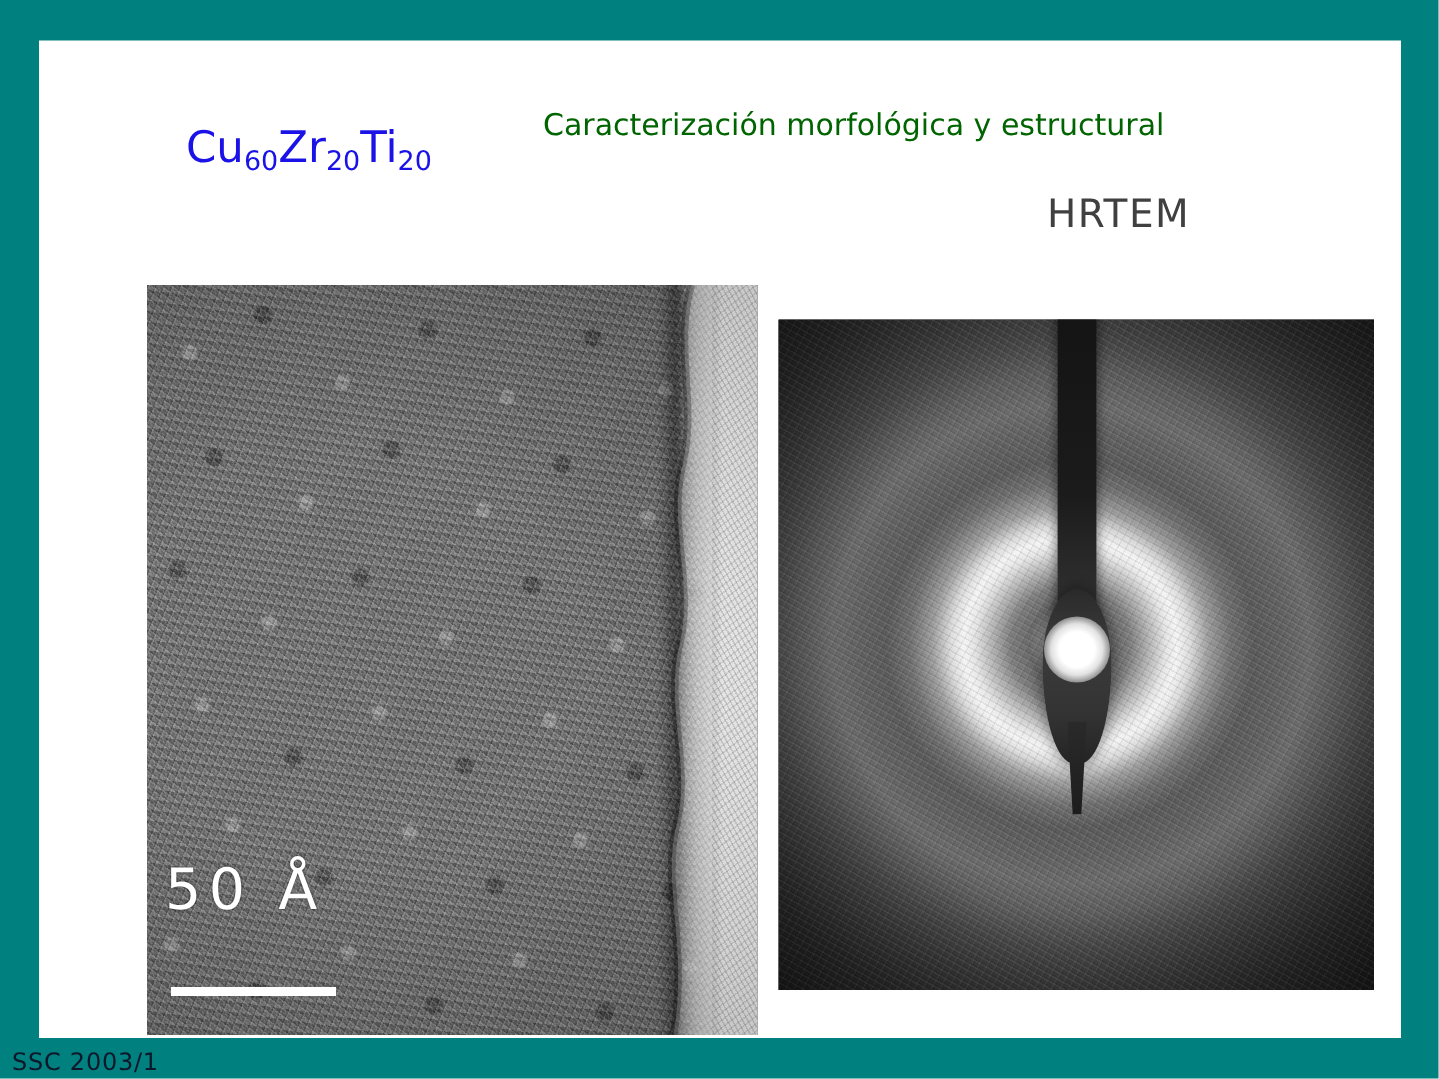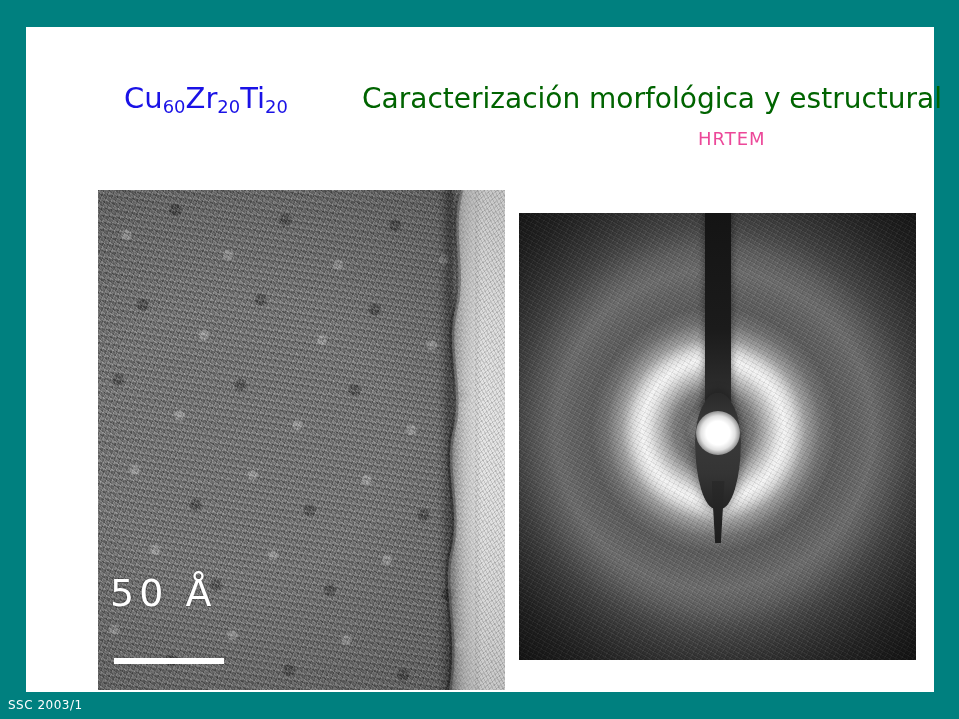--- a/index.html
+++ b/index.html
@@ -19,30 +19,30 @@
   .formula{
     position:absolute;left:98px;top:54px;
     color:#1a12e6;
     font-size:29px;
     font-family:"DejaVu Sans", sans-serif;
     letter-spacing:0px;
     white-space:nowrap;
   }
   .formula sub{font-size:0.62em;vertical-align:-0.28em;letter-spacing:0;}
   .green-title{
-    position:absolute;left:336px;top:55px;
+    position:absolute;left:336px;top:44px;
     color:#006400;
-    font-size:28px;
+    font-size:20px;
     font-family:"DejaVu Sans", sans-serif;
     white-space:nowrap;
   }
   .red-title{
     position:absolute;left:672px;top:101px;
-    color:#ec4899;
-    font-size:18px;
+    color:#404040;
+    font-size:26px;
     font-family:"DejaVu Sans", sans-serif;
     letter-spacing:1px;
     white-space:nowrap;
   }
   
   #hrtem{
     position:absolute;left:72px;top:163px;
     width:407px;height:500px;
     overflow:hidden;
     background:#6a6a6a;
@@ -204,21 +204,21 @@
   }
   .center-spot{
     position:absolute;left:50%;top:50%;
     width:44px;height:44px;margin-left:-22px;margin-top:-26px;
     border-radius:50%;
     background:radial-gradient(circle, #ffffff 0 38%, rgba(255,255,255,.85) 55%, rgba(255,255,255,.25) 78%, rgba(255,255,255,0) 100%);
   }
   
   .footer{
     position:absolute;left:8px;top:698px;
-    color:#ffffff;font-size:12px;
+    color:#0f172a;font-size:16px;
     font-family:"DejaVu Sans", sans-serif;
     letter-spacing:.5px;
     white-space:nowrap;
   }
 </style>
 </head>
 <body>
 
 <div id="slide">
 

